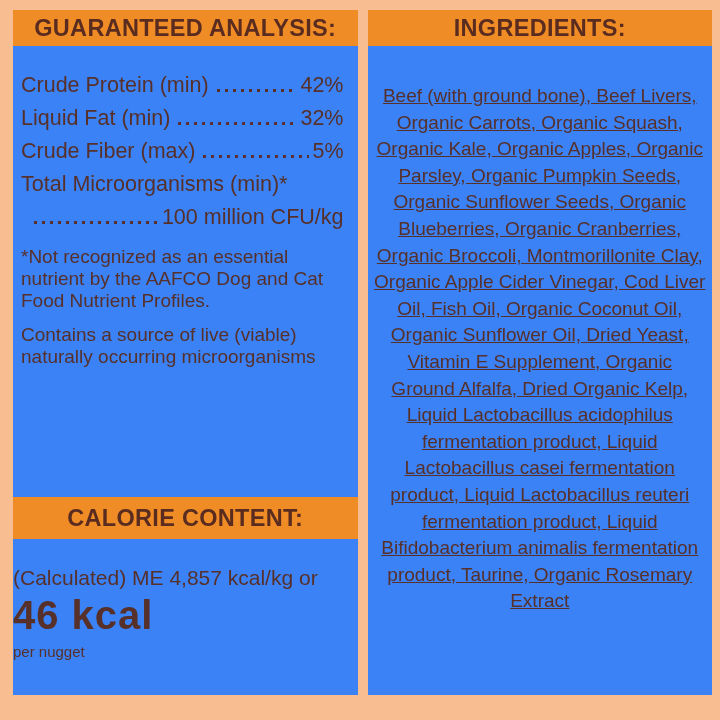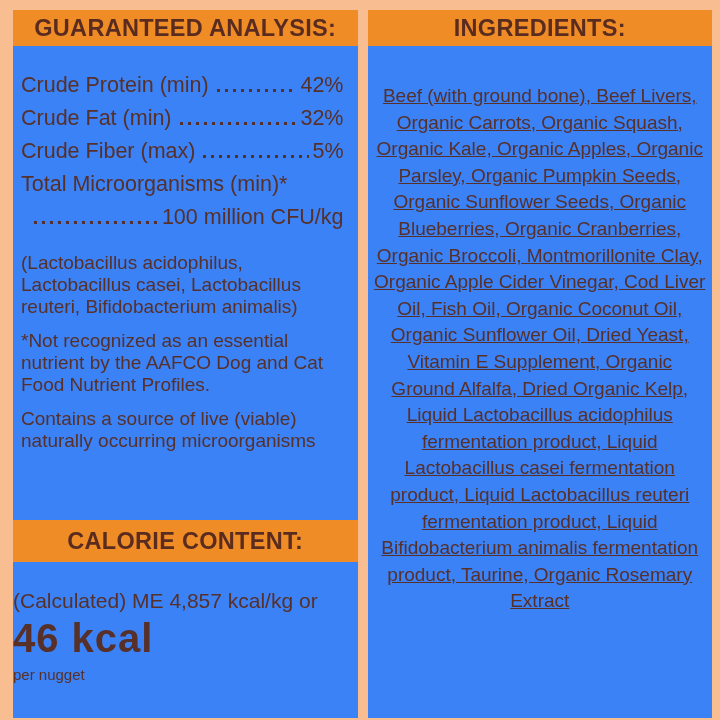--- a/index.html
+++ b/index.html
@@ -6,21 +6,21 @@
   body {
     width: 720px; height: 720px;
     background: #f9bd92;
     font-family: "Liberation Sans", "DejaVu Sans", sans-serif;
     color: #57302a;
     overflow: hidden;
   }
   .page {
     box-sizing: border-box;
     width: 720px; height: 720px;
-    padding: 10px 8px 2px 13px;
+    padding: 10px 8px 25px 13px;
     display: flex;
     gap: 10px;
   }
   .col {
     flex: 1;
     display: flex;
     flex-direction: column;
     min-width: 0;
   }
   .band {
@@ -106,42 +106,41 @@
 
     <div class="panel ga-panel">
 
       <div class="ga-row">
         <span>Crude Protein (min)</span>
         <span class="leader"></span>
         <span>42%</span>
       </div>
 
       <div class="ga-row">
-        <span>Crude Fat (min)</span>
+        <span>Liquid Fat (min)</span>
         <span class="leader"></span>
         <span>32%</span>
       </div>
 
       <div class="ga-row">
         <span>Crude Fiber (max)</span>
         <span class="leader"></span>
         <span>5%</span>
       </div>
 
 
       <div class="ga-row">
         <span>Total Microorganisms (min)*</span>
       </div>
 
       <div class="ga-row">
         <span class="leader indent"></span>
         <span>100 million CFU/kg</span>
       </div>
 
-      <p class="note first">(Lactobacillus acidophilus, Lactobacillus casei, Lactobacillus reuteri, Bifidobacterium animalis)</p>
 
       <p class="note">*Not recognized as an essential nutrient by the AAFCO Dog and Cat Food Nutrient Profiles.</p>
 
       <p class="note">Contains a source of live (viable) naturally occurring microorganisms</p>
 
     </div>
 
     <div class="band cal-band">
       <span>CALORIE CONTENT:</span>
     </div>

